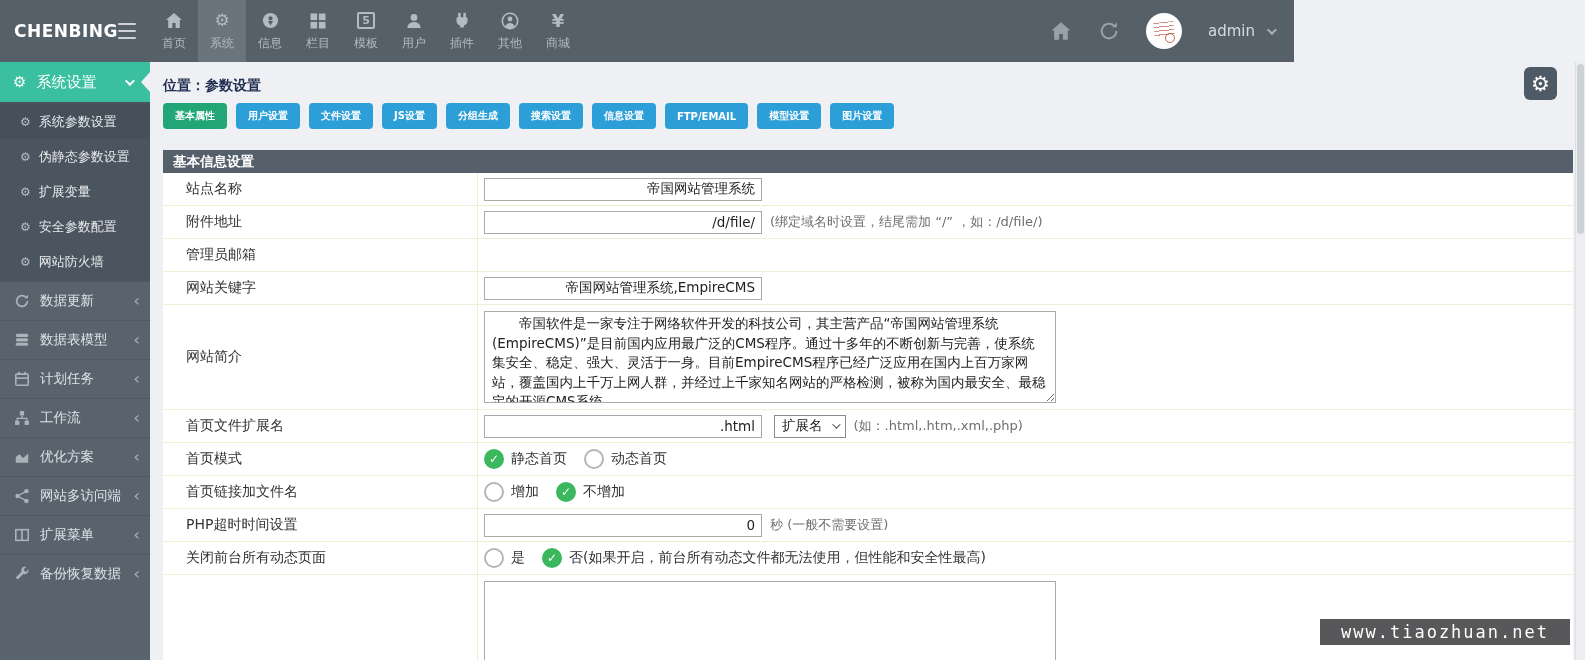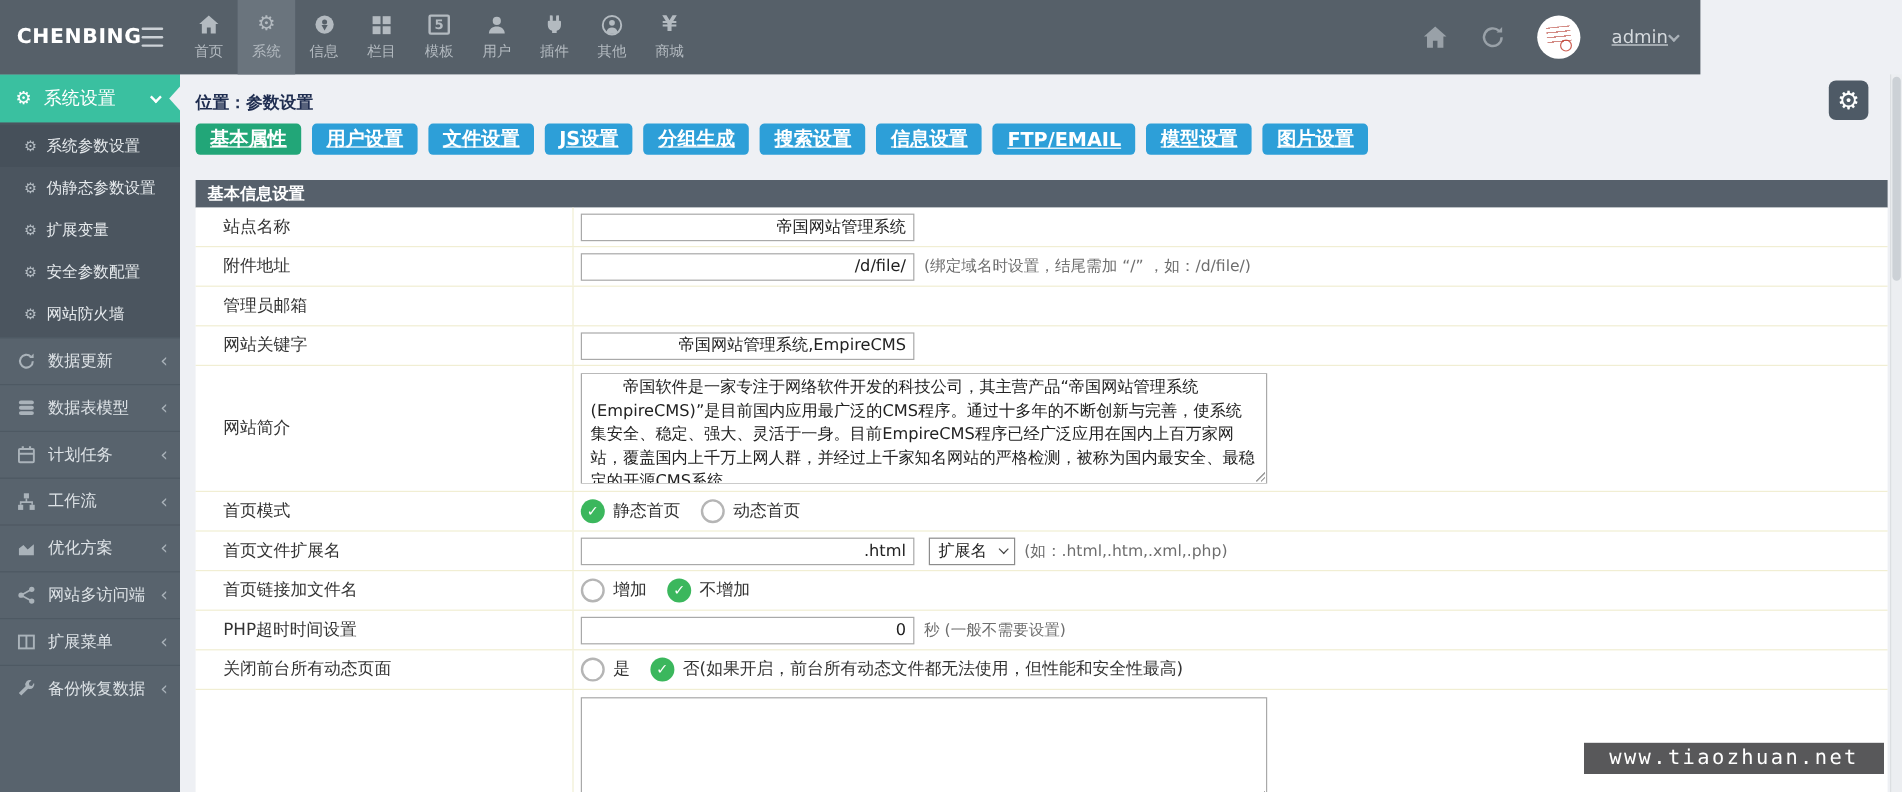--- a/index.html
+++ b/index.html
@@ -1,21 +1,21 @@
 <!DOCTYPE html>
 <html><head>
 <meta charset="utf-8">
 <style>
   * { box-sizing:border-box; margin:0; padding:0; }
   html,body { width:1585px; height:660px; overflow:hidden; }
   body { font-family:"DejaVu Sans","Liberation Sans",sans-serif; font-size:14px; color:#333;
          background:#eef0f4; position:relative; }
 
   
-  .topbar { position:absolute; top:0; left:0; width:1417px; height:62px; background:#566069;
+  .topbar { position:absolute; top:0; left:0; width:1294px; height:62px; background:#566069;
             display:flex; align-items:stretch; z-index:9; }
   .brand { width:150px; display:flex; align-items:center; justify-content:space-between; padding:0 14px; flex:none; }
   .brand-name { color:#fff; font-weight:bold; font-size:17px; letter-spacing:.5px; }
   .burger { width:23px; display:flex; flex-direction:column; gap:5px; cursor:pointer; }
   .burger span { height:2px; background:#cdd2d7; border-radius:1px; }
   .nav { display:flex; }
   .nav-item { width:48px; display:flex; flex-direction:column; align-items:center; justify-content:center;
               gap:4px; color:#b3bac0; cursor:pointer; }
   .nav-item.active { background:#6a747d; }
   .nav-ico { height:20px; display:flex; align-items:center; justify-content:center; font-size:17px; line-height:1; }
@@ -23,21 +23,21 @@
   .nav-lbl { font-size:12px; }
   .five { border:2px solid #b3bac0; padding:0 3px; font-size:11px; font-weight:bold; border-radius:2px; line-height:13px; }
   .yen { font-size:18px; font-weight:bold; }
   .top-right { margin-left:auto; display:flex; align-items:center; gap:26px; padding-right:20px; }
   .tr-ico { color:#99a1a8; display:flex; align-items:center; cursor:pointer; }
   .avatar { width:36px; height:36px; border-radius:50%; background:#fff; position:relative; overflow:hidden; cursor:pointer; flex:none; }
   .stamp { position:absolute; top:9px; left:8px; width:20px; height:15px; opacity:.7; transform:rotate(-6deg);
            background:repeating-linear-gradient(180deg,#c0584f 0 1px,transparent 1px 4px); }
   .stamp2 { position:absolute; right:7px; bottom:6px; width:10px; height:10px; border:1.5px solid #c0392b;
             border-radius:50%; opacity:.8; }
-  .admin-box { display:flex; align-items:center; gap:0; color:#d5dade; font-size:15px; cursor:pointer;text-decoration:underline; }
+  .admin-box { display:flex; align-items:center; gap:12px; color:#d5dade; font-size:15px; cursor:pointer; }
   .chev-dn { width:7px; height:7px; border-right:2px solid #aab1b8; border-bottom:2px solid #aab1b8;
              transform:rotate(45deg) translateY(-2px); }
 
   
   .sidebar { position:absolute; top:62px; left:0; bottom:0; width:150px; background:#58636d; }
   .side-head { height:40px; background:#3ac0a0; color:#fff; display:flex; align-items:center;
                padding-left:13px; position:relative; font-size:15px; cursor:pointer; }
   .side-head .hico { font-size:15px; margin-right:10px; }
   .side-head .chev-dn2 { margin-left:auto; margin-right:18px; width:7px; height:7px;
                          border-right:2px solid #fff; border-bottom:2px solid #fff; transform:rotate(45deg) translateY(-2px); }
@@ -51,21 +51,21 @@
   .side-item { height:39px; display:flex; align-items:center; padding:0 10px 0 13px; gap:9px;
                color:#dde2e6; border-top:1px solid #4e5963; font-size:13.5px; cursor:pointer; }
   .side-item .sico { width:18px; display:flex; justify-content:center; align-items:center; color:#aab3ba; font-size:15px; }
   .side-item .chev-l { margin-left:auto; color:#aab3ba; font-size:16px; line-height:1; }
 
   
   .content { position:absolute; left:150px; top:62px; right:0; bottom:0; }
   .crumb { position:absolute; left:13px; top:15px; font-weight:bold; color:#1f2d50; font-size:14px; }
   .tabs { position:absolute; left:13px; top:41px; display:flex; gap:9px; }
   .tab { height:26px; padding:0 12px; border-radius:4px; background:#2d9fd8; color:#fff; font-weight:bold;
-         font-size:16px; display:flex; align-items:center; cursor:pointer;text-decoration:underline; }
+         font-size:10px; display:flex; align-items:center; cursor:pointer; }
   .tab.active { background:#22a678; }
   .settings-btn { position:absolute; top:5px; right:28px; width:33px; height:33px; background:#4e5a66;
                   border-radius:6px; color:#fff; display:flex; align-items:center; justify-content:center;
                   font-size:21px; cursor:pointer; }
 
   .panel { position:absolute; left:13px; top:88px; width:1410px; }
   .panel-head { height:23px; background:#56606b; color:#fff; font-weight:bold; font-size:13.5px;
                 display:flex; align-items:center; padding-left:10px; }
   .form { background:#fff; }
   .frow { display:flex; border-bottom:1px solid #f1eed3; min-height:33px; align-items:stretch; }
@@ -373,46 +373,46 @@
       </div>
 
       <div class="frow">
         <div class="flabel">网站简介</div>
         <div class="ffield">
             <textarea class="ta" style="">　　帝国软件是一家专注于网络软件开发的科技公司，其主营产品“帝国网站管理系统(EmpireCMS)”是目前国内应用最广泛的CMS程序。通过十多年的不断创新与完善，使系统集安全、稳定、强大、灵活于一身。目前EmpireCMS程序已经广泛应用在国内上百万家网站，覆盖国内上千万上网人群，并经过上千家知名网站的严格检测，被称为国内最安全、最稳定的开源CMS系统。</textarea>
           </div>
       </div>
 
       <div class="frow">
-        <div class="flabel">首页模式</div>
-        <div class="ffield">
-          <span class="radio">
-            <span class="rc on"></span>
-            <span class="rlabel">静态首页</span>
-          </span>
-          <span class="radio">
-            <span class="rc off"></span>
-            <span class="rlabel">动态首页</span>
-          </span>
-        </div>
-      </div>
-
-      <div class="frow">
         <div class="flabel">首页文件扩展名</div>
         <div class="ffield">
           <input class="txt" value=".html" style="">
           <span class="sel">
             <span>扩展名</span>
             <span class="car"></span>
           </span>
           <span class="hint">(如：.html,.htm,.xml,.php)</span>
         </div>
       </div>
 
       <div class="frow">
+        <div class="flabel">首页模式</div>
+        <div class="ffield">
+          <span class="radio">
+            <span class="rc on"></span>
+            <span class="rlabel">静态首页</span>
+          </span>
+          <span class="radio">
+            <span class="rc off"></span>
+            <span class="rlabel">动态首页</span>
+          </span>
+        </div>
+      </div>
+
+      <div class="frow">
         <div class="flabel">首页链接加文件名</div>
         <div class="ffield">
           <span class="radio">
             <span class="rc off"></span>
             <span class="rlabel">增加</span>
           </span>
           <span class="radio">
             <span class="rc on"></span>
             <span class="rlabel">不增加</span>
           </span>

